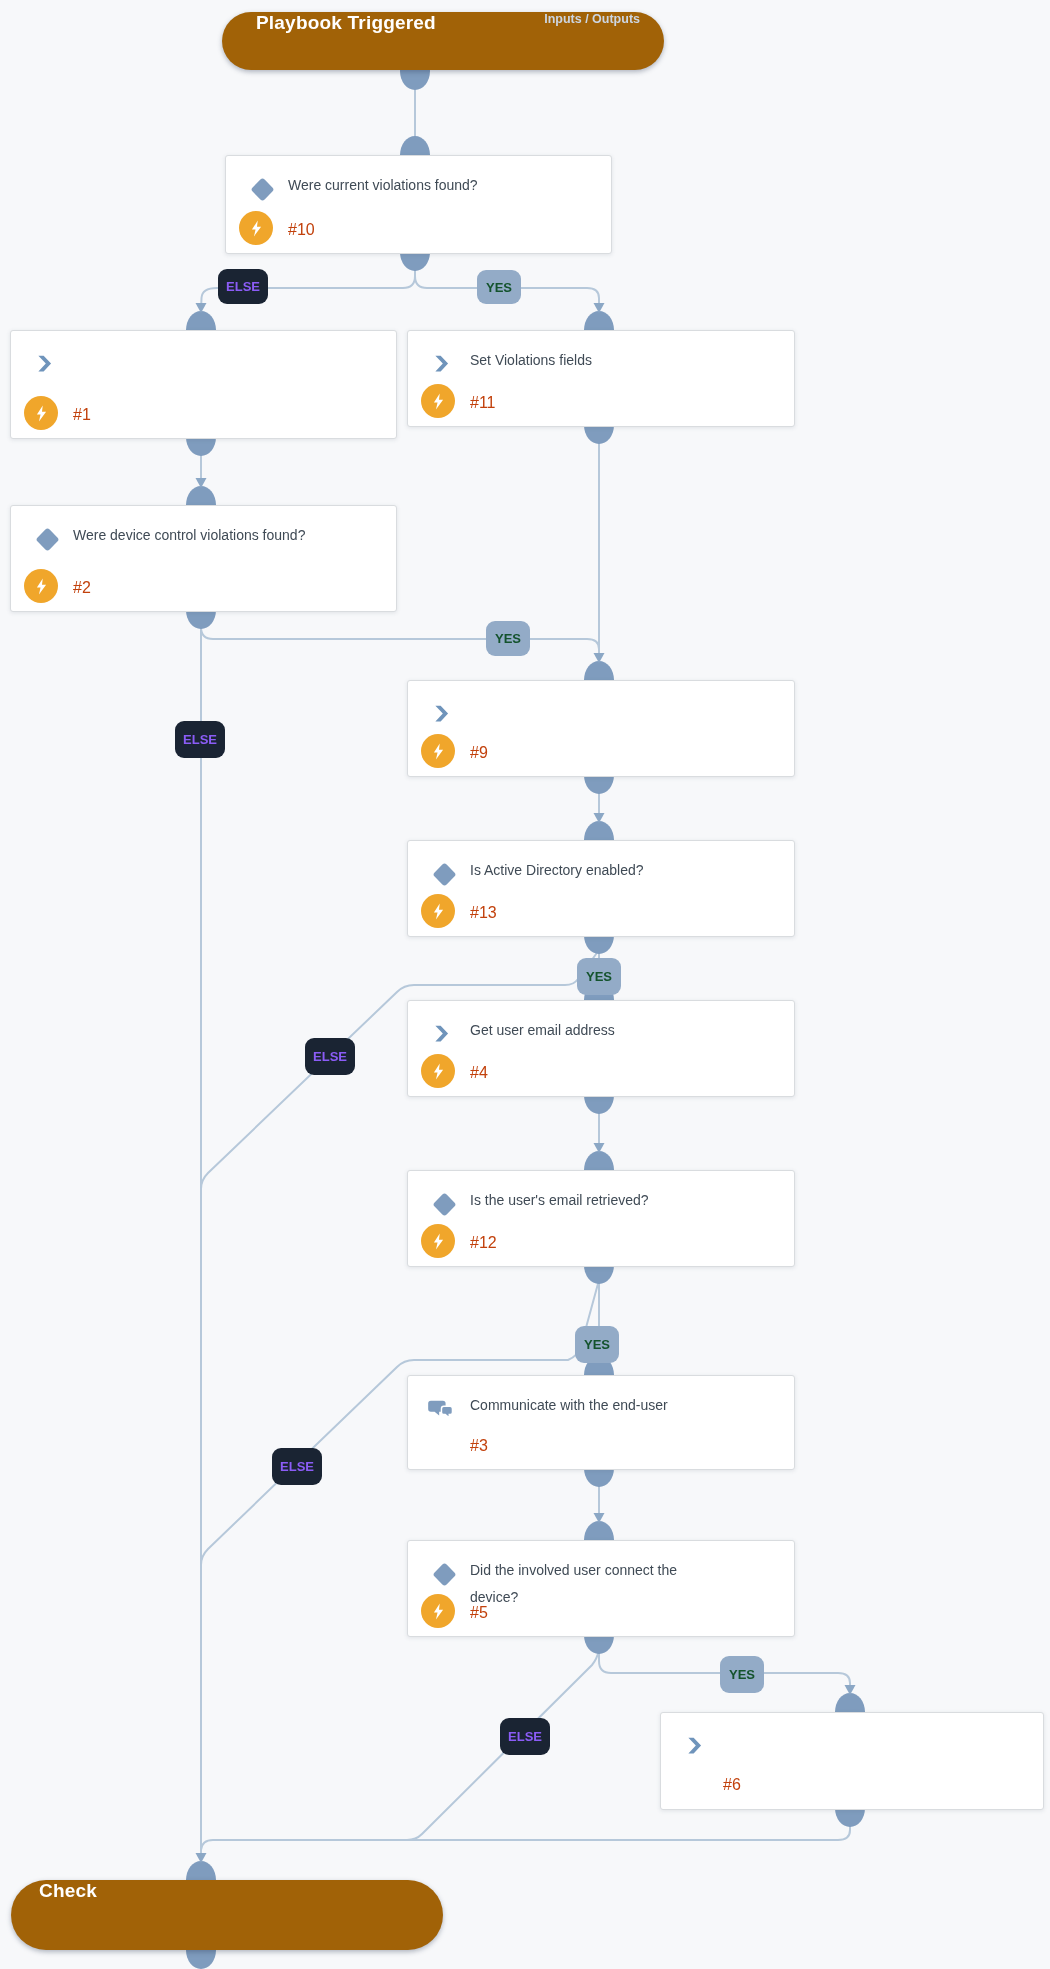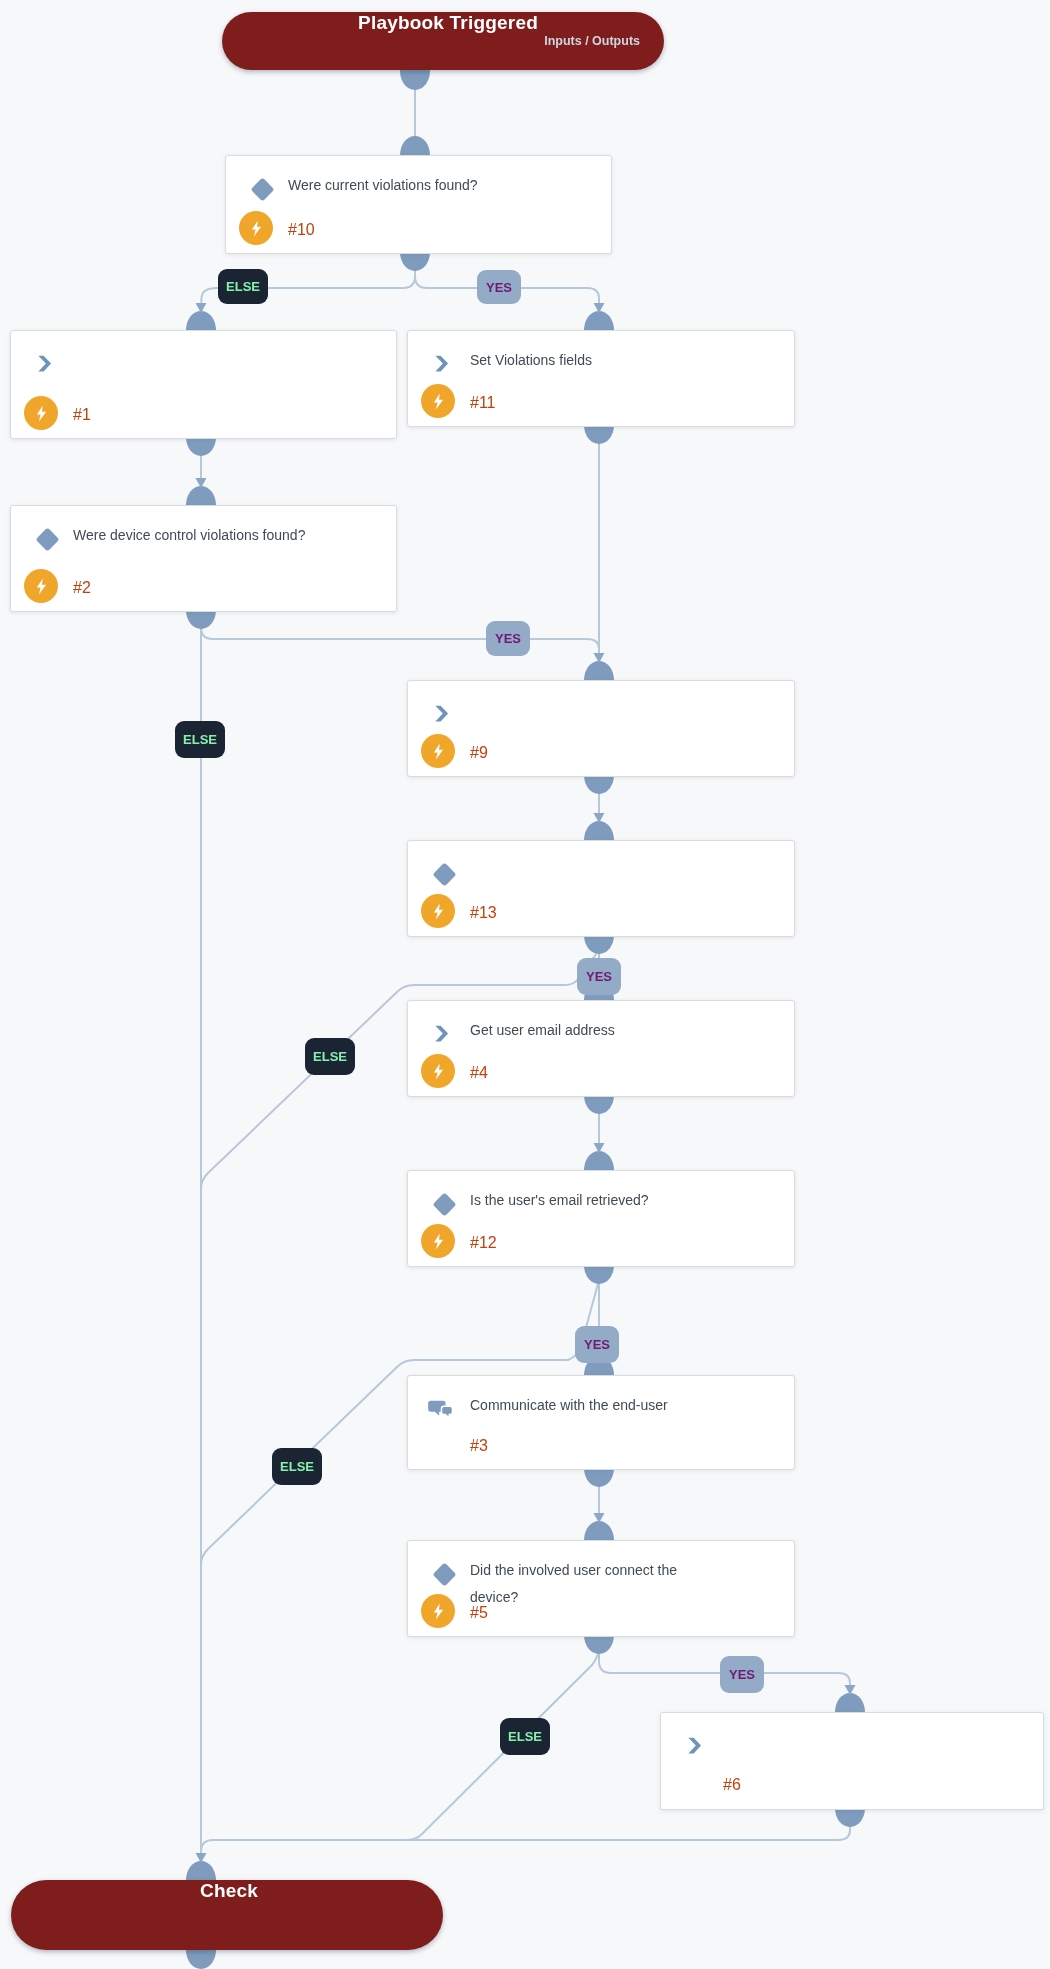--- a/index.html
+++ b/index.html
@@ -4,22 +4,22 @@
 <style>
   html,body{margin:0;padding:0;}
   body{
     width:1050px;height:1969px;position:relative;overflow:hidden;
     background:#f7f8fa;font-family:"Liberation Sans",sans-serif;
   }
   svg.wires{position:absolute;left:0;top:0;z-index:1;}
   svg.arrows{position:absolute;left:0;top:0;z-index:4;pointer-events:none;}
   .oval{position:absolute;width:30px;height:38px;border-radius:50%;background:#7f9cbe;z-index:2;}
   .pill{
-    position:absolute;z-index:3;background:#7f1d1d;color:#fff;
-    display:flex;align-items:center;box-shadow:0 2px 5px rgba(40,55,80,.35);flex-direction:column;
+    position:absolute;z-index:3;background:#a16207;color:#fff;
+    display:flex;box-shadow:0 2px 5px rgba(40,55,80,.35);
   }
   .pill .pill-title{font-size:19px;font-weight:600;letter-spacing:.2px;}
   .pill .pill-link{font-size:12.5px;font-weight:700;color:#ccd6e3;margin-left:auto;}
   .card{
     position:absolute;z-index:3;background:#ffffff;border:1px solid #d9dcdf;
     border-radius:3px;box-shadow:0 1px 4px rgba(60,70,90,.12);
   }
   .card .title{
     position:absolute;left:62px;top:16px;right:16px;
     font-size:14px;line-height:27px;color:#3f4a55;
@@ -30,24 +30,24 @@
     background:#f0a62b;display:flex;align-items:center;justify-content:center;
   }
   .diamond{
     position:absolute;left:28px;top:25px;width:17px;height:17px;background:#7f9cbe;
     border-radius:3px;transform:rotate(45deg);
   }
   .chev{position:absolute;left:23px;top:22px;}
   .chat{position:absolute;left:20px;top:23px;}
   .badge{
     position:absolute;z-index:5;display:flex;align-items:center;justify-content:center;
-    font-size:13px;font-weight:700;border-radius:9px;color:#701a75;
+    font-size:13px;font-weight:700;border-radius:9px;color:#14532d;
   }
   .badge.yes{background:#93abc7;}
-  .badge.else{background:#1a2433;color:#86efac;}
+  .badge.else{background:#1a2433;color:#8b5cf6;}
 </style>
 </head>
 <body>
 
 <svg class="wires" width="1050" height="1969">
   <g fill="none" stroke="#b6c8da" stroke-width="2">
     <path d="M415,71 V140"></path>
     <path d="M415,268 V276 Q415,288 403,288 H217 Q202,288 201.5,298 L201,310"></path>
     <path d="M415,276 Q415,288 427,288 H587 Q599,288 599,298 V310"></path>
     <path d="M201,450 V484"></path>
@@ -178,20 +178,21 @@
   <span class="bolt">
     <svg viewBox="0 0 24 24" width="19" height="19">
         <path fill="#fff" d="M13.6 2 L6.2 13.4 H10.8 L8.8 22 L17.8 9.8 H12.6 Z"></path>
       </svg>
   </span>
   <span class="nid">#9</span>
 </div>
 
 <div class="card" style="left:407px;top:840px;width:386px;height:95px">
   <span class="diamond"></span>
+  <div class="title">Is Active Directory enabled?</div>
   <span class="bolt">
     <svg viewBox="0 0 24 24" width="19" height="19">
         <path fill="#fff" d="M13.6 2 L6.2 13.4 H10.8 L8.8 22 L17.8 9.8 H12.6 Z"></path>
       </svg>
   </span>
   <span class="nid">#13</span>
 </div>
 
 <div class="badge yes" style="left:577px;top:958px;width:44px;height:37px">YES</div>
 <div class="badge else" style="left:305px;top:1038px;width:50px;height:37px">ELSE</div>

